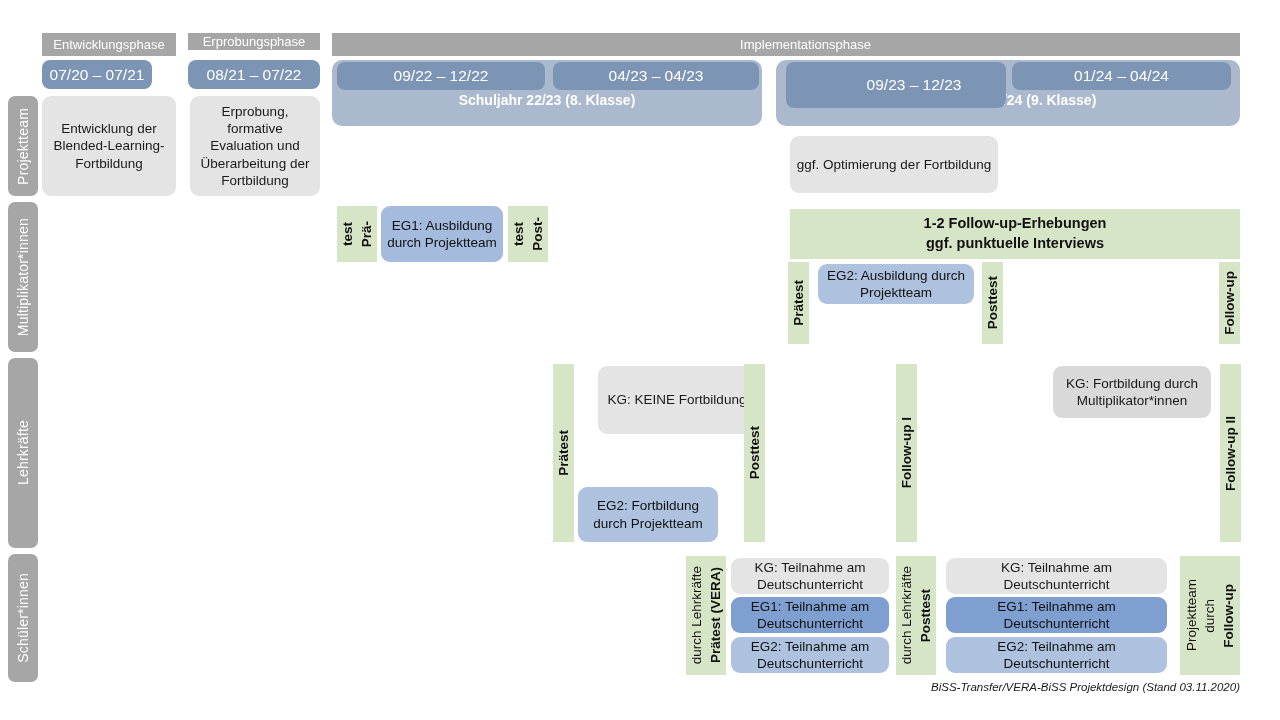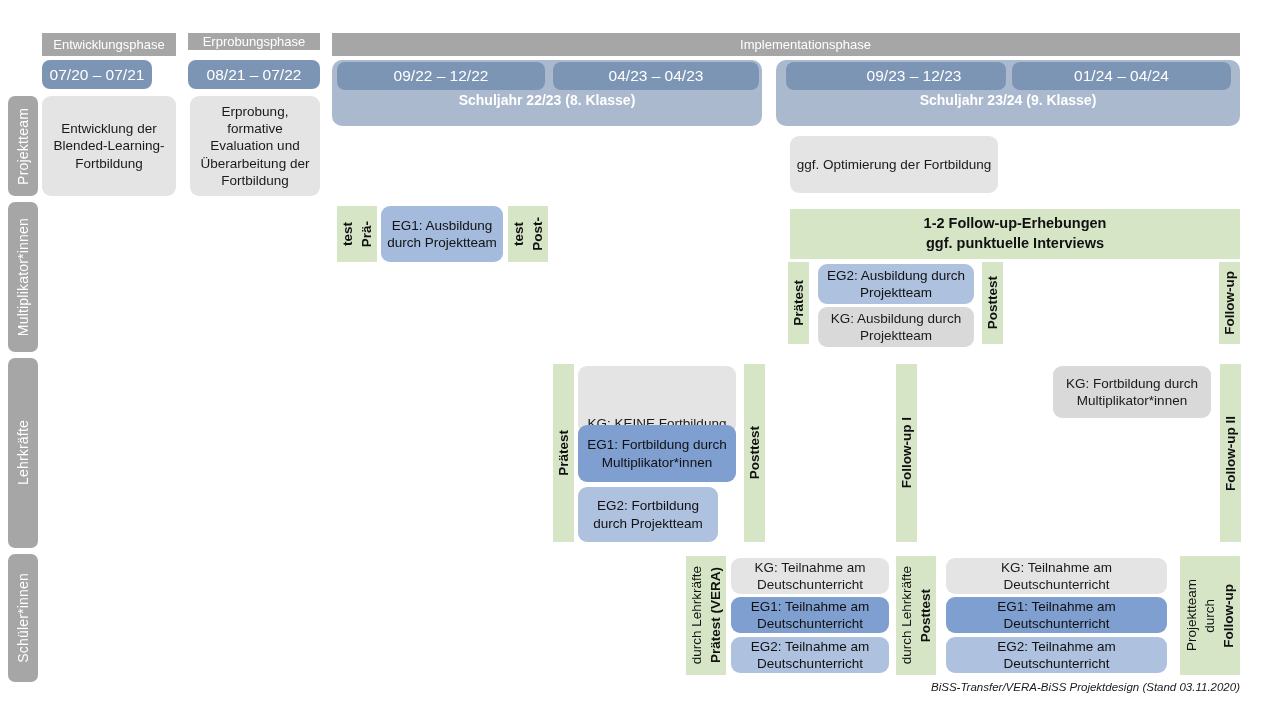--- a/index.html
+++ b/index.html
@@ -163,21 +163,21 @@
   <div class="abs periodpill" style="left:337px; top:62px; width:208px; height:28px;">
     <span>09/22 – 12/22</span>
   </div>
   <div class="abs periodpill" style="left:553px; top:62px; width:206px; height:28px;">
     <span>04/23 – 04/23</span>
   </div>
 
   <div class="abs yearband" style="left:776px; top:60px; width:464px; height:66px;">
     <span>Schuljahr 23/24 (9. Klasse)</span>
   </div>
-  <div class="abs periodpill" style="left:786px; top:62px; width:220px; height:28px;padding-left:36px;">
+  <div class="abs periodpill" style="left:786px; top:62px; width:220px; height:46px;padding-left:36px;">
     <span>09/23 – 12/23</span>
   </div>
   <div class="abs periodpill" style="left:1012px; top:62px; width:219px; height:28px;">
     <span>01/24 – 04/24</span>
   </div>
 
   <div class="abs rowlabel" style="left:8px; top:96px; width:30px; height:100px;">
     <span>Projektteam</span>
   </div>
   <div class="abs rowlabel" style="left:8px; top:202px; width:30px; height:150px;">
@@ -224,40 +224,34 @@
   </div>
 
   <div class="abs green" style="left:788px; top:262px; width:21px; height:82px;">
     <span class="vtext">Prätest</span>
   </div>
 
   <div class="abs box blue2" style="left:818px; top:264px; width:156px; height:40px;">
     <span>EG2:  Ausbildung durch Projektteam</span>
   </div>
 
-  <div class="abs box grey2" style="left:818px; top:307px; width:156px; height:40px;">
-    <span>KG: Ausbildung durch Projektteam</span>
-  </div>
 
   <div class="abs green" style="left:982px; top:262px; width:21px; height:82px;">
     <span class="vtext">Posttest</span>
   </div>
 
   <div class="abs green" style="left:1219px; top:262px; width:21px; height:82px;">
     <span class="vtext">Follow-up</span>
   </div>
 
   <div class="abs green" style="left:553px; top:364px; width:21px; height:178px;">
     <span class="vtext">Prätest</span>
   </div>
-  <div class="abs box grey" style="left:578px; top:366px; width:158px; height:68px;align-items:flex-end;">
+  <div class="abs box grey" style="left:598px; top:366px; width:158px; height:68px;">
     <span>KG:  KEINE Fortbildung</span>
-  </div>
-  <div class="abs box blue1" style="left:578px; top:425px; width:158px; height:57px;">
-    <span>EG1: Fortbildung durch Multiplikator*innen</span>
   </div>
   <div class="abs box blue2" style="left:578px; top:487px; width:140px; height:55px;">
     <span>EG2: Fortbildung durch Projektteam</span>
   </div>
   <div class="abs green" style="left:744px; top:364px; width:21px; height:178px;">
     <span class="vtext">Posttest</span>
   </div>
   <div class="abs green" style="left:896px; top:364px; width:21px; height:178px;">
     <span class="vtext">Follow-up I</span>
   </div>

